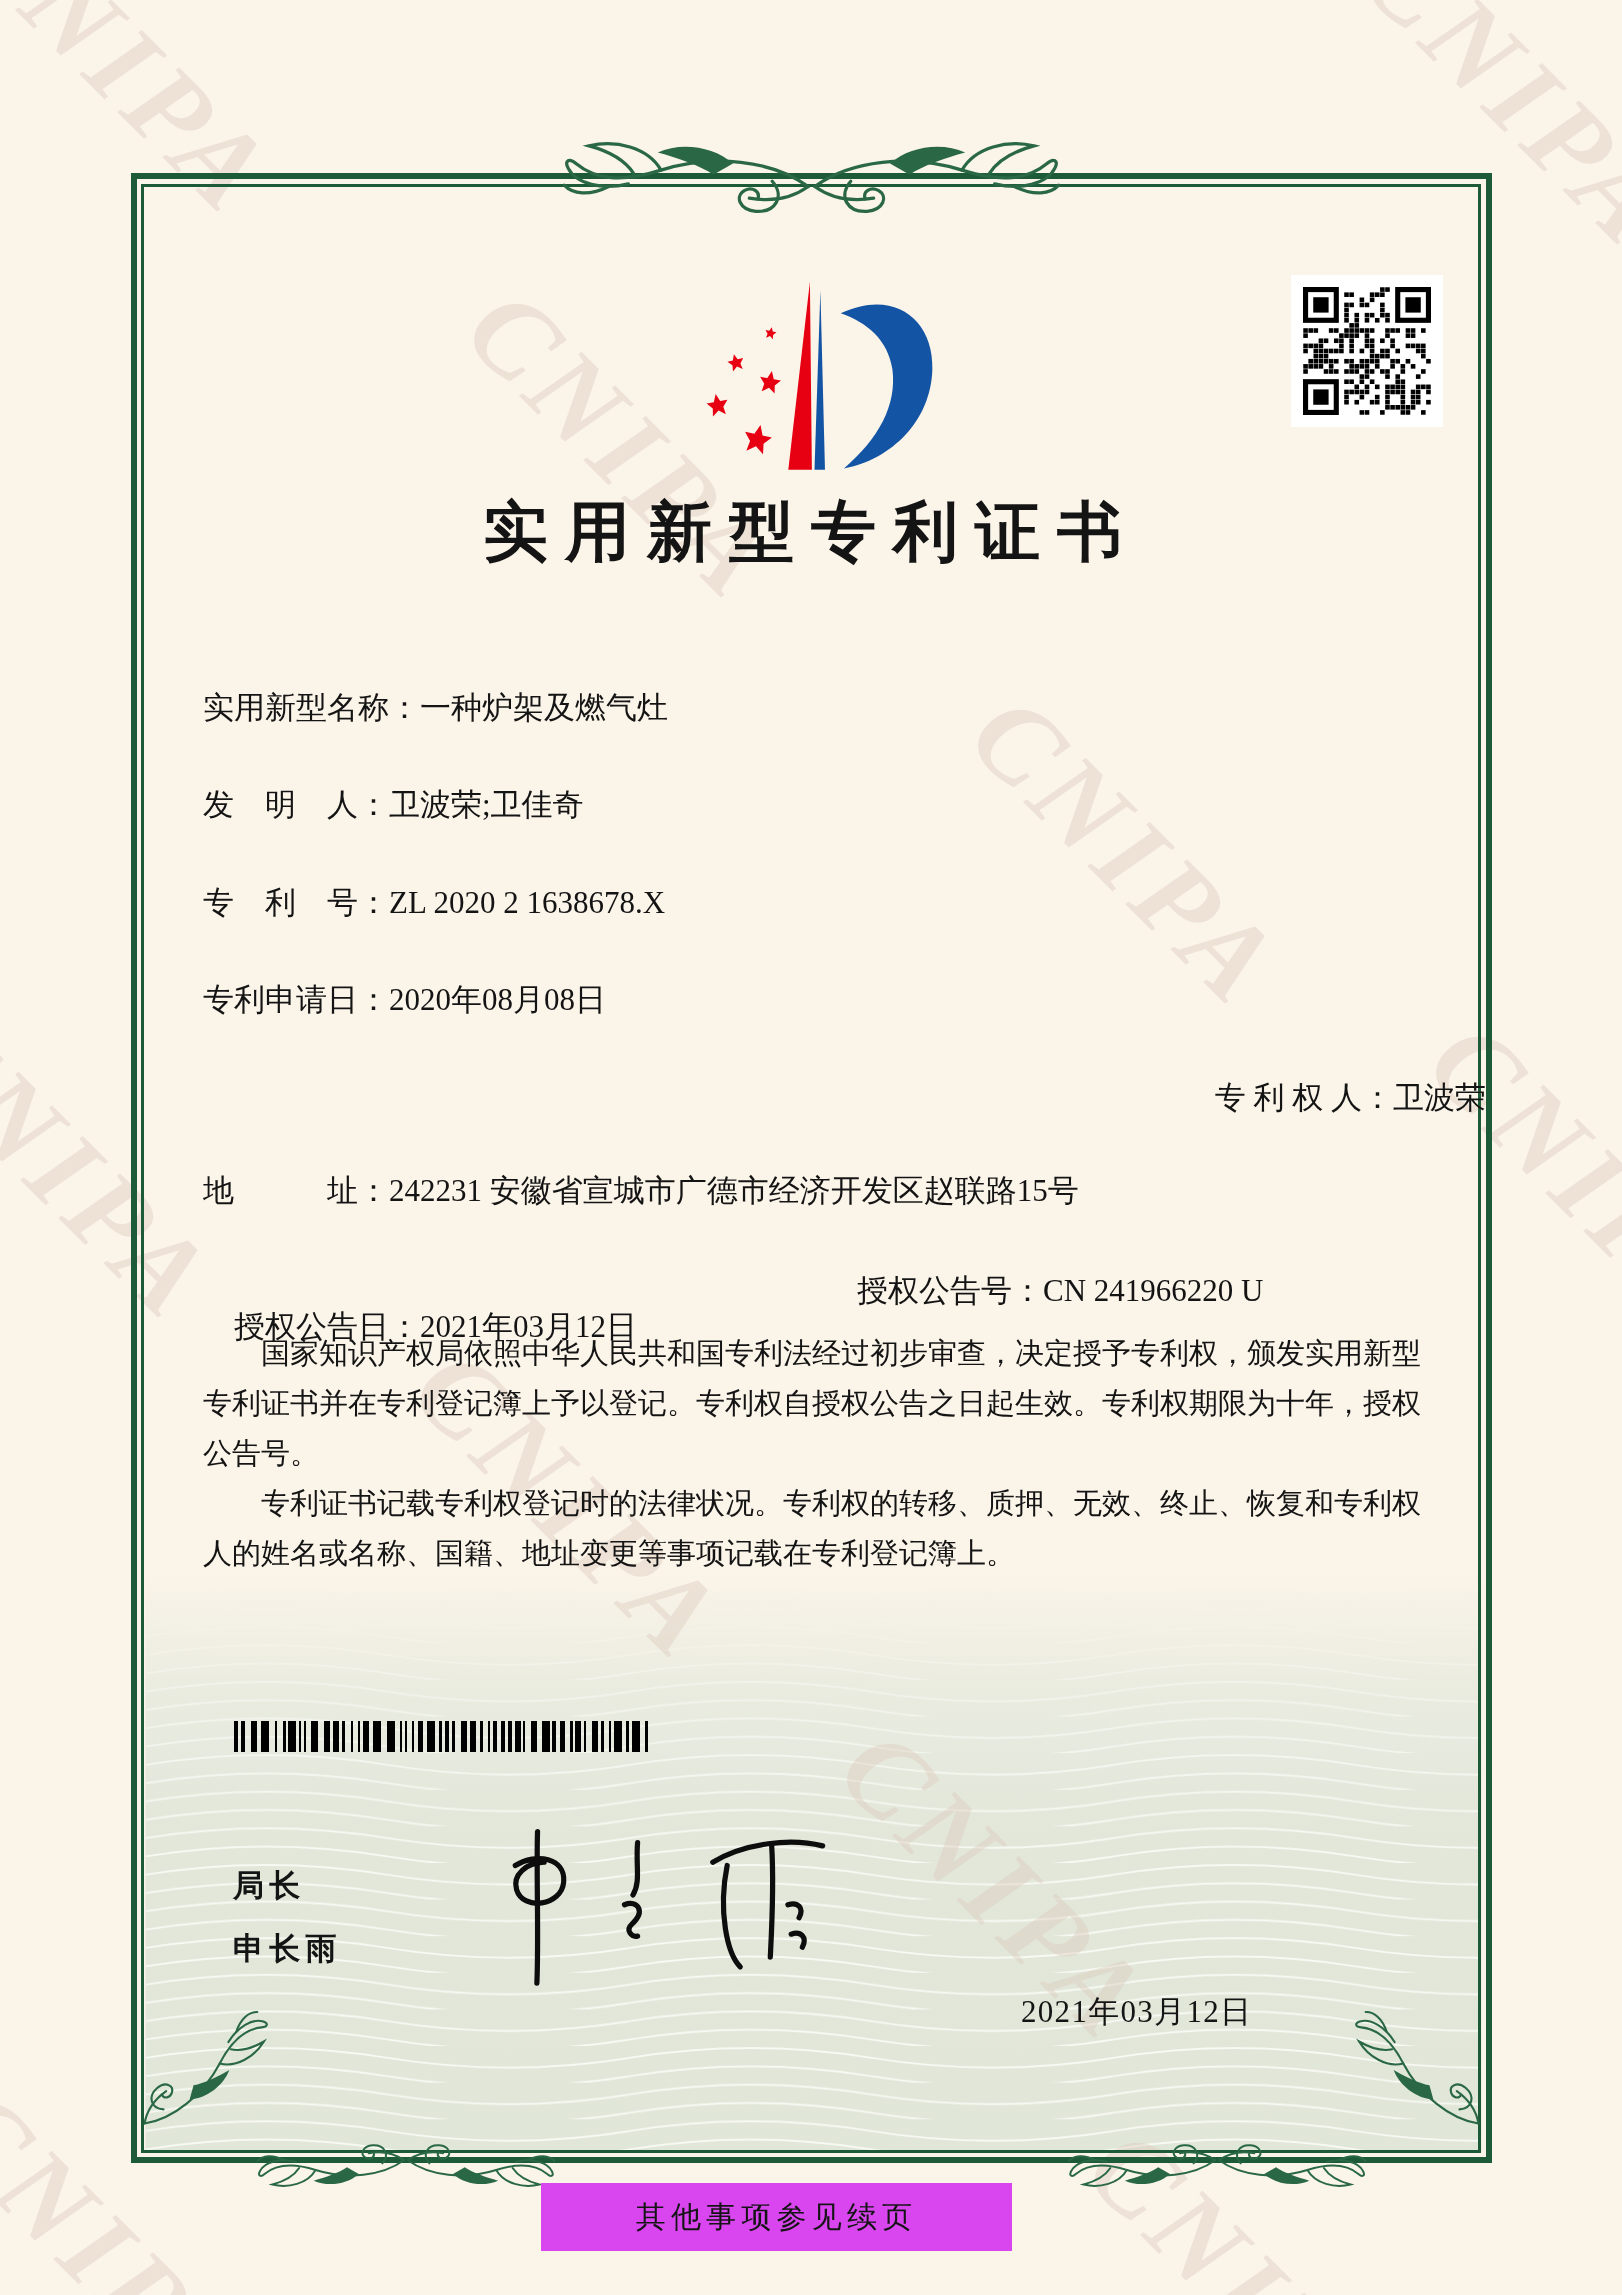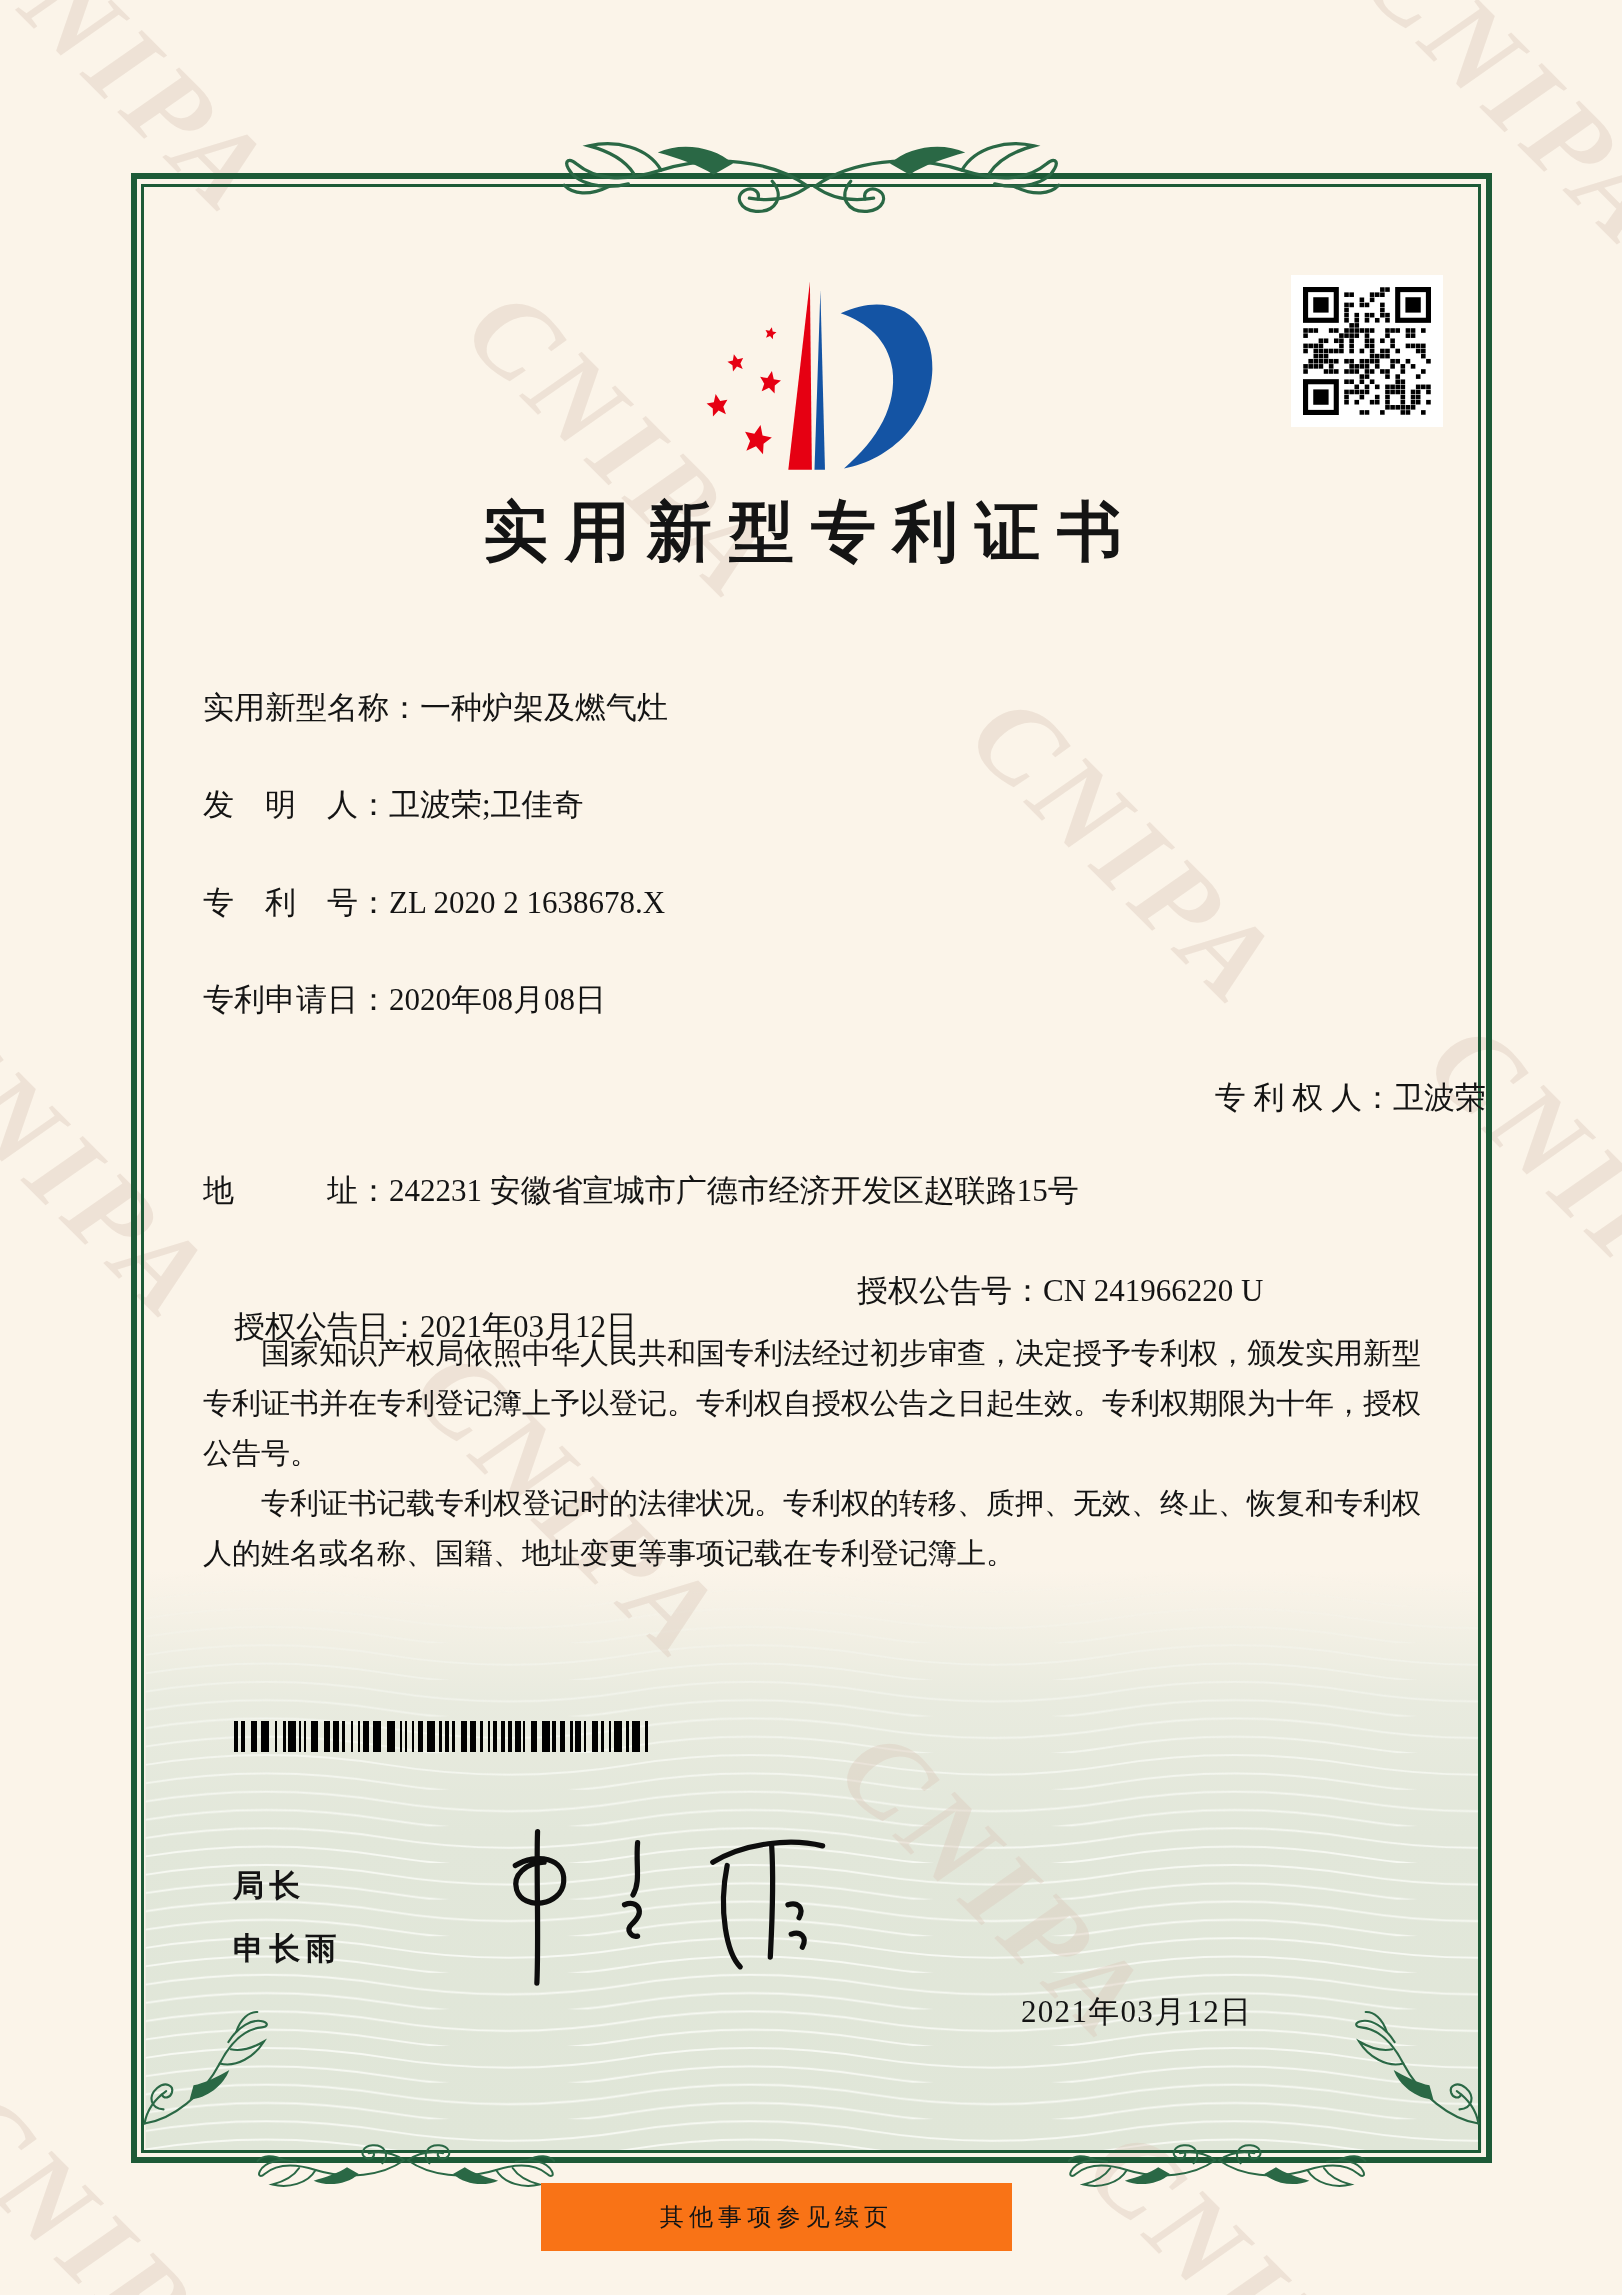--- a/index.html
+++ b/index.html
@@ -54,23 +54,23 @@
   .commissioner-label, .commissioner-name {
     left:233px; font-size:31px; font-family:"Liberation Sans", sans-serif;
     font-weight:700; letter-spacing:5.2px;
   }
   .commissioner-label { top:1865px; }
   .commissioner-name  { top:1928px; }
   .sig { left:497px; top:1826px; }
   .issue-date { left:1021px; top:1991px; font-size:31px; letter-spacing:1.3px; white-space:pre; }
   .page-footer { left:484px; top:2094px; width:589px; text-align:center; font-size:27.5px;
                  letter-spacing:1.3px; white-space:pre; }
-  .cont-box { left:541px; top:2183px; width:471px; height:68px; background:#f97316;
+  .cont-box { left:541px; top:2183px; width:471px; height:68px; background:#d946ef;
               display:flex; align-items:center; justify-content:center;
-              font-size:24px; letter-spacing:5.2px; z-index:3; }
+              font-size:30px; letter-spacing:5.2px; z-index:3; }
 </style>
 </head>
 <body>
 
 <div class="page">
 
   <svg class="waves" width="1337" height="582" viewBox="0 0 2043 890">
     <defs>
       <linearGradient id="gfade" x1="0" y1="0" x2="0" y2="1">
         <stop offset="0" stop-color="#e3e8dc" stop-opacity="0"></stop>

